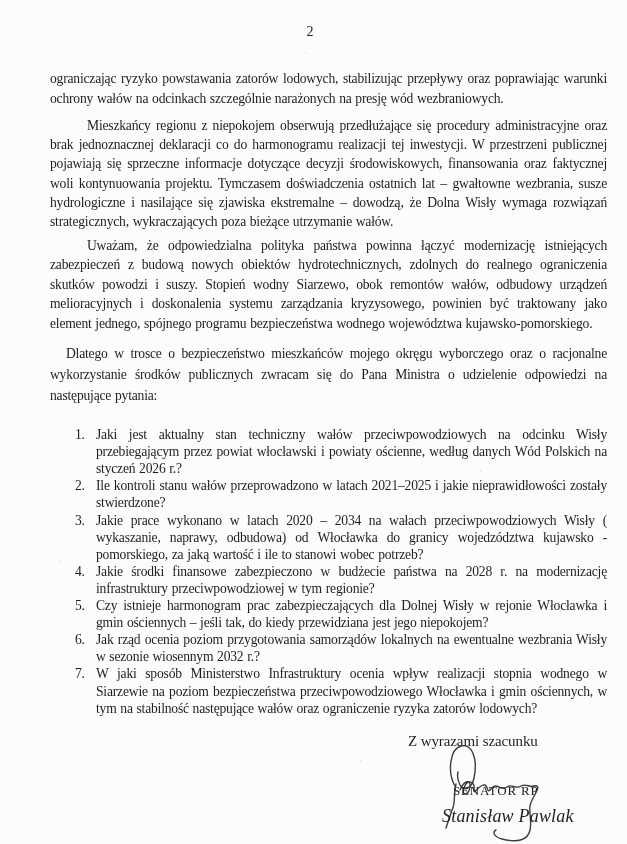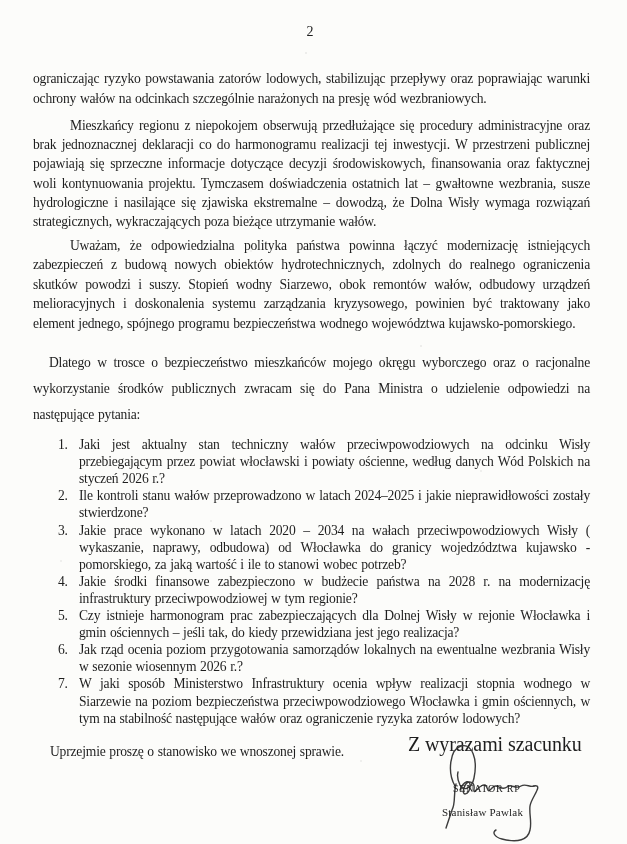--- a/index.html
+++ b/index.html
@@ -18,45 +18,45 @@
       420px 345px 0 rgba(0,0,0,0.06), 210px 520px 0 rgba(0,0,0,0.05),
       560px 610px 0 rgba(0,0,0,0.06), 150px 700px 0 rgba(0,0,0,0.05),
       360px 760px 0 rgba(0,0,0,0.05), 60px 560px 0 rgba(0,0,0,0.05),
       480px 470px 0 rgba(0,0,0,0.05), 250px 250px 0 rgba(0,0,0,0.04);
   }
   .pageno{
     position:absolute;top:24px;left:0;width:620px;
     text-align:center;font-size:14px;
   }
   .body-col{
-    position:absolute;left:33px;top:69px;width:557px;
+    position:absolute;left:50px;top:69px;width:557px;
     font-size:13.6px;letter-spacing:-0.2px;word-spacing:0.04em;
   }
   .para{margin:0;text-align:justify;}
   .p1{line-height:20.4px;margin-bottom:6px;}
   .p2{line-height:19.3px;text-indent:37px;margin-bottom:4px;}
-  .p3{line-height:19.5px;text-indent:37px;margin-bottom:17px;}
-  .p4{line-height:26px;text-indent:16px;margin-bottom:8px;}
+  .p3{line-height:19.5px;text-indent:37px;margin-bottom:10px;}
+  .p4{line-height:21px;text-indent:16px;margin-bottom:20px;}
   .questions{margin:0;padding:0 0 0 25px;list-style:none;}
   .q{display:flex;line-height:17.1px;}
   .qnum{flex:0 0 21px;width:21px;}
   .qtext{flex:1;text-align:justify;}
   .closing{margin:16px 0 0 17px;line-height:17px;text-align:left;}
   .valediction{
     position:absolute;left:408px;top:733px;
-    font-size:20px;letter-spacing:-0.1px;
+    font-size:15px;letter-spacing:-0.1px;
   }
   .signature-svg{position:absolute;left:430px;top:740px;}
   .senator-title{
     position:absolute;left:453px;top:783px;
-    font-size:10px;letter-spacing:0.8px;
+    font-size:13px;letter-spacing:0.8px;
   }
   .senator-name{
     position:absolute;left:442px;top:806px;
-    font-size:11px;letter-spacing:0.2px;text-align:right;
+    font-size:18px;font-style:italic;letter-spacing:0.2px;text-align:right;
   }
 </style>
 </head>
 <body>
 
 <div class="page">
   <div class="noise"></div>
 
   <div class="pageno">2</div>
 
@@ -66,45 +66,44 @@
     <p class="para p3">Uważam, że odpowiedzialna polityka państwa powinna łączyć modernizację istniejących zabezpieczeń z budową nowych obiektów hydrotechnicznych, zdolnych do realnego ograniczenia skutków powodzi i suszy. Stopień wodny Siarzewo, obok remontów wałów, odbudowy urządzeń melioracyjnych i doskonalenia systemu zarządzania kryzysowego, powinien być traktowany jako element jednego, spójnego programu bezpieczeństwa wodnego województwa kujawsko-pomorskiego.</p>
     <p class="para p4">Dlatego w trosce o bezpieczeństwo mieszkańców mojego okręgu wyborczego oraz o racjonalne wykorzystanie środków publicznych zwracam się do Pana Ministra o udzielenie odpowiedzi na następujące pytania:</p>
 
     <ol class="questions">
       <li class="q">
         <span class="qnum">1.</span>
         <span class="qtext">Jaki jest aktualny stan techniczny wałów przeciwpowodziowych na odcinku Wisły przebiegającym przez powiat włocławski i powiaty ościenne, według danych Wód Polskich na styczeń 2026 r.?</span>
       </li>
       <li class="q">
         <span class="qnum">2.</span>
-        <span class="qtext">Ile kontroli stanu wałów przeprowadzono w latach 2024–2025 i jakie nieprawidłowości zostały stwierdzone?</span>
+        <span class="qtext">Ile kontroli stanu wałów przeprowadzono w latach 2021–2025 i jakie nieprawidłowości zostały stwierdzone?</span>
       </li>
       <li class="q">
         <span class="qnum">3.</span>
         <span class="qtext">Jakie prace wykonano w latach 2020 – 2034 na wałach przeciwpowodziowych Wisły ( wykaszanie, naprawy, odbudowa) od Włocławka do granicy wojedzództwa kujawsko - pomorskiego, za jaką wartość i ile to stanowi wobec potrzeb?</span>
       </li>
       <li class="q">
         <span class="qnum">4.</span>
         <span class="qtext">Jakie środki finansowe zabezpieczono w budżecie państwa na 2028 r. na modernizację infrastruktury przeciwpowodziowej w tym regionie?</span>
       </li>
       <li class="q">
         <span class="qnum">5.</span>
-        <span class="qtext">Czy istnieje harmonogram prac zabezpieczających dla Dolnej Wisły w rejonie Włocławka i gmin ościennych – jeśli tak, do kiedy przewidziana jest jego realizacja?</span>
+        <span class="qtext">Czy istnieje harmonogram prac zabezpieczających dla Dolnej Wisły w rejonie Włocławka i gmin ościennych – jeśli tak, do kiedy przewidziana jest jego niepokojem?</span>
       </li>
       <li class="q">
         <span class="qnum">6.</span>
-        <span class="qtext">Jak rząd ocenia poziom przygotowania samorządów lokalnych na ewentualne wezbrania Wisły w sezonie wiosennym 2026 r.?</span>
+        <span class="qtext">Jak rząd ocenia poziom przygotowania samorządów lokalnych na ewentualne wezbrania Wisły w sezonie wiosennym 2032 r.?</span>
       </li>
       <li class="q">
         <span class="qnum">7.</span>
         <span class="qtext">W jaki sposób Ministerstwo Infrastruktury ocenia wpływ realizacji stopnia wodnego w Siarzewie na poziom bezpieczeństwa przeciwpowodziowego Włocławka i gmin ościennych, w tym na stabilność następujące wałów oraz ograniczenie ryzyka zatorów lodowych?</span>
       </li>
     </ol>
 
-    <p class="para closing">Uprzejmie proszę o stanowisko we wnoszonej sprawie.</p>
   </div>
 
   <div class="valediction">Z wyrazami szacunku</div>
 
   <svg class="signature-svg" width="180" height="104" viewBox="0 0 180 104" fill="none" stroke="#3c3c3c" stroke-width="1.4" stroke-linecap="round" stroke-linejoin="round">
 
     <path d="M 25 46 C 17 32, 20 9, 31 6 C 42 3, 48 19, 44 38 C 42 48, 34 52, 30 45 C 28 41, 27 36, 28 32"></path>
 
     <path d="M 26 44 C 23 56, 26 62, 22 70 C 20 76, 18 82, 16 88"></path>
 

